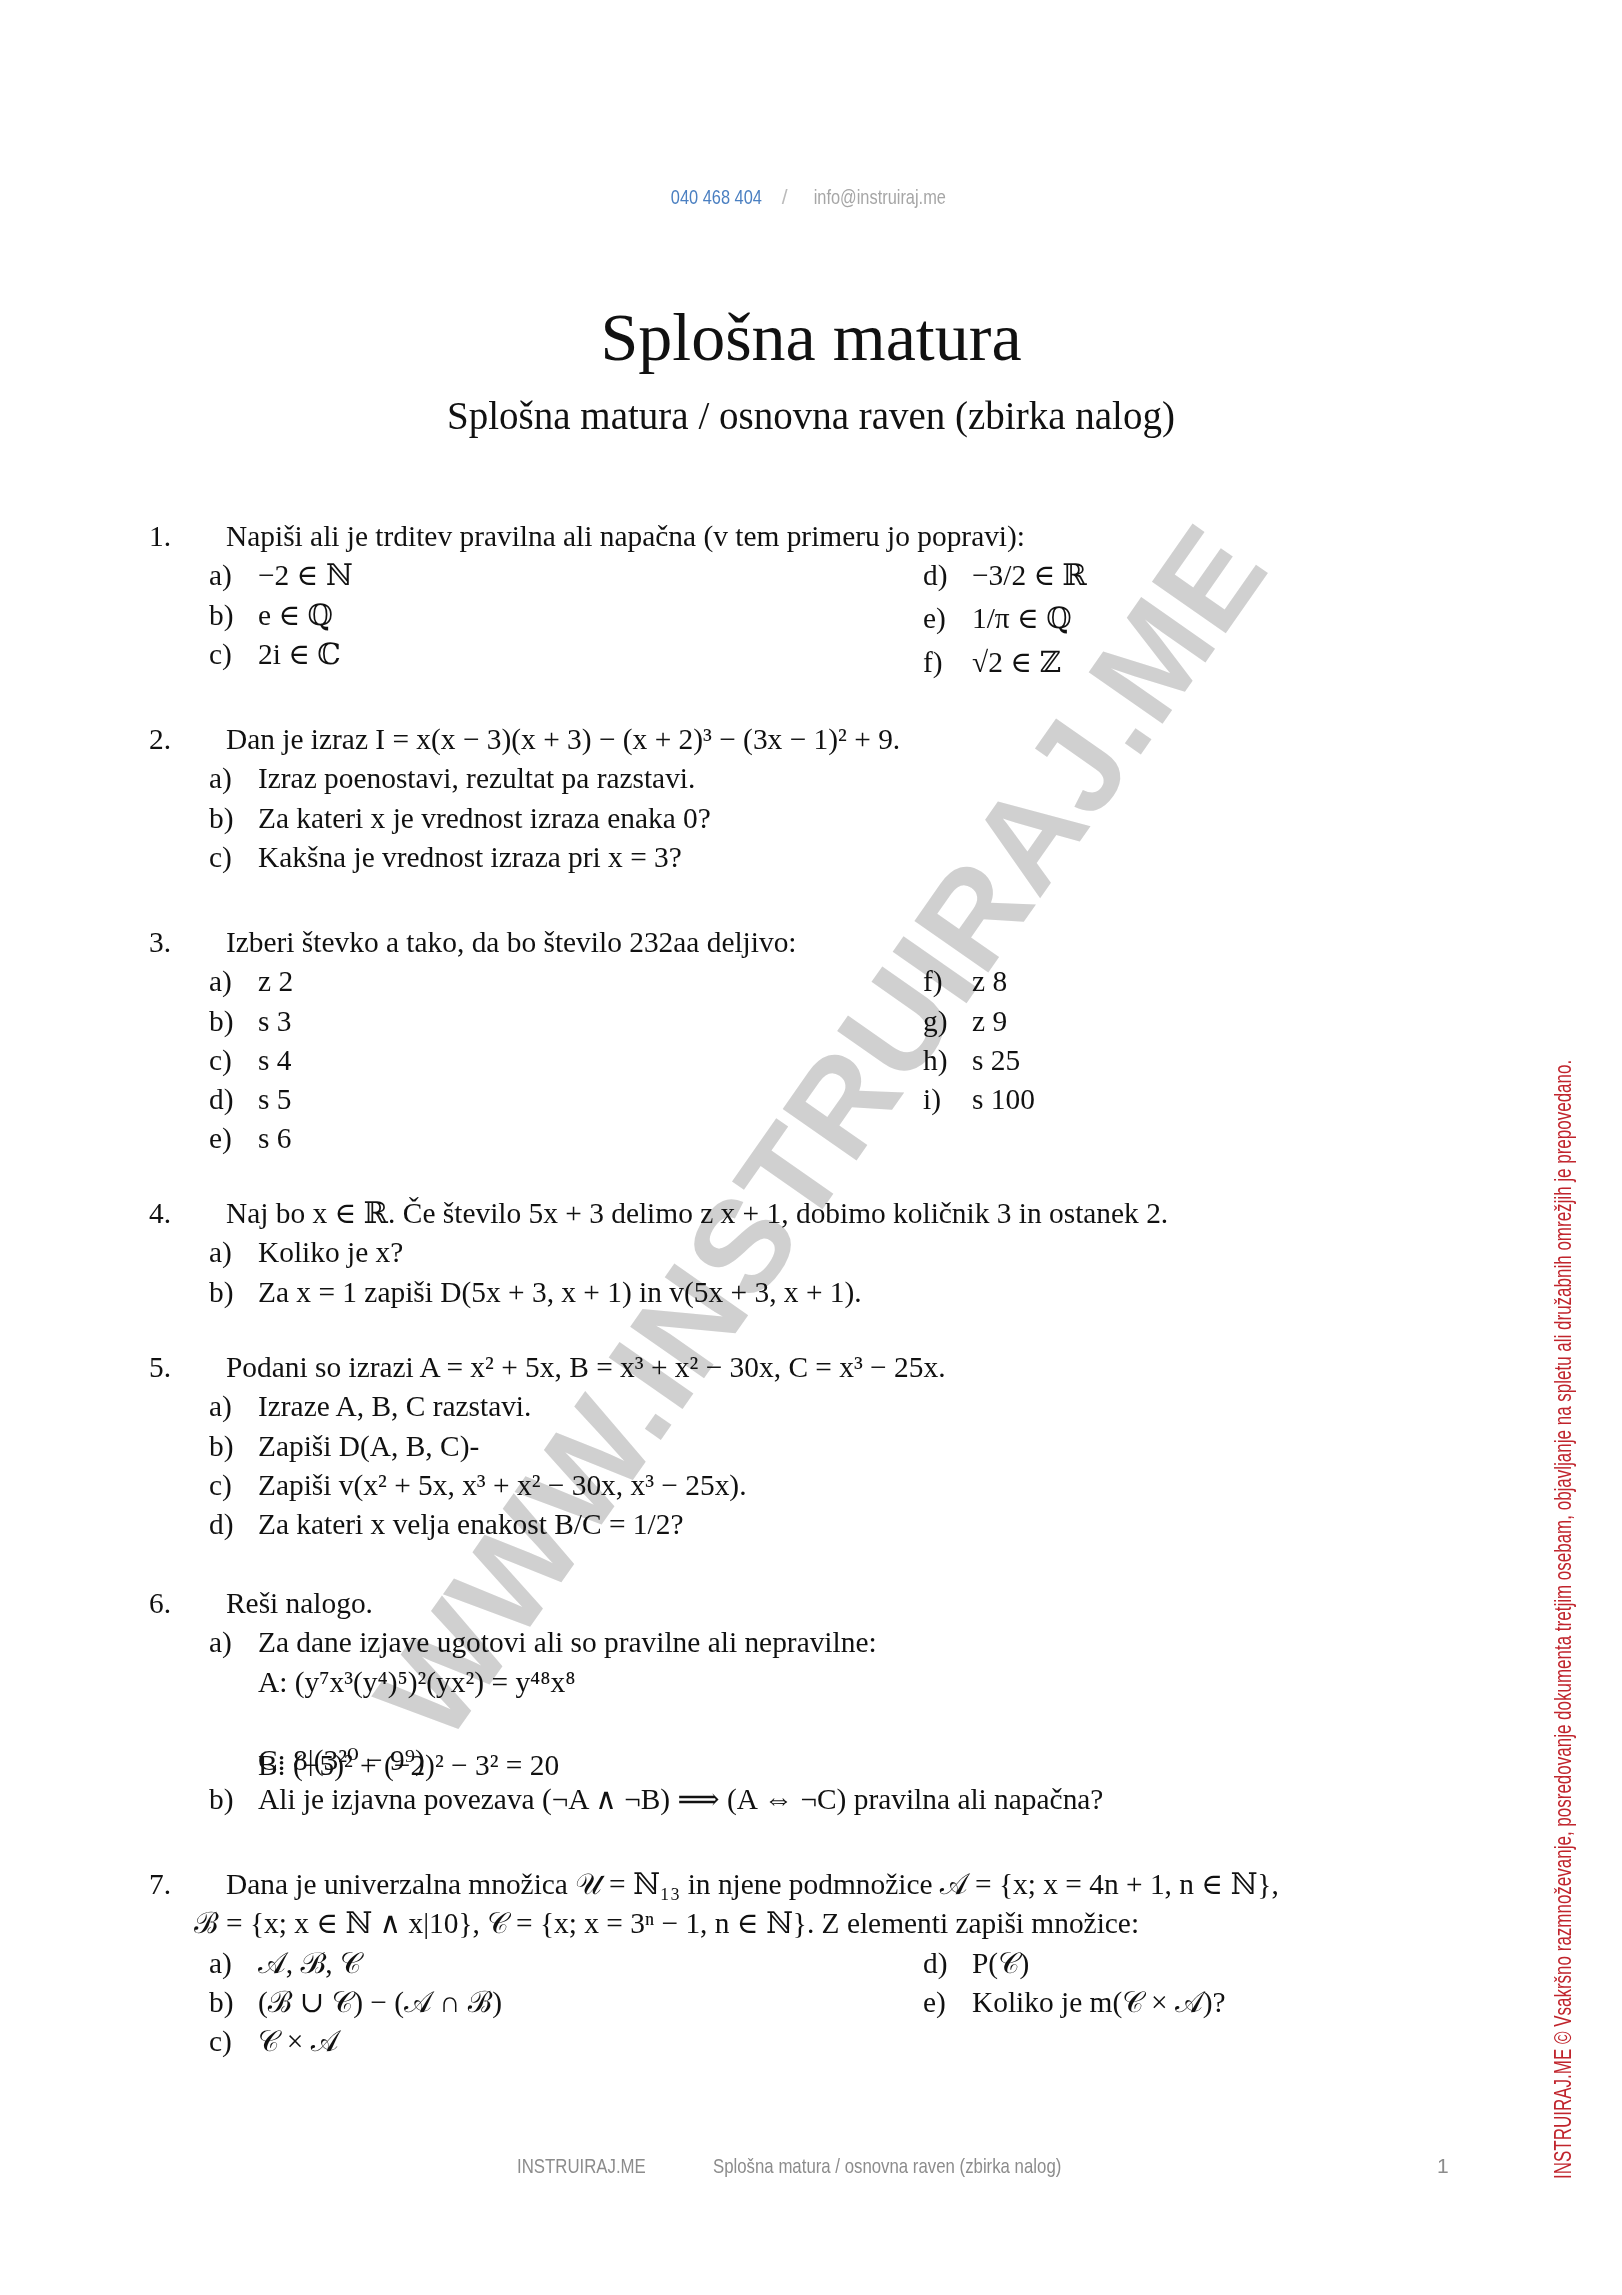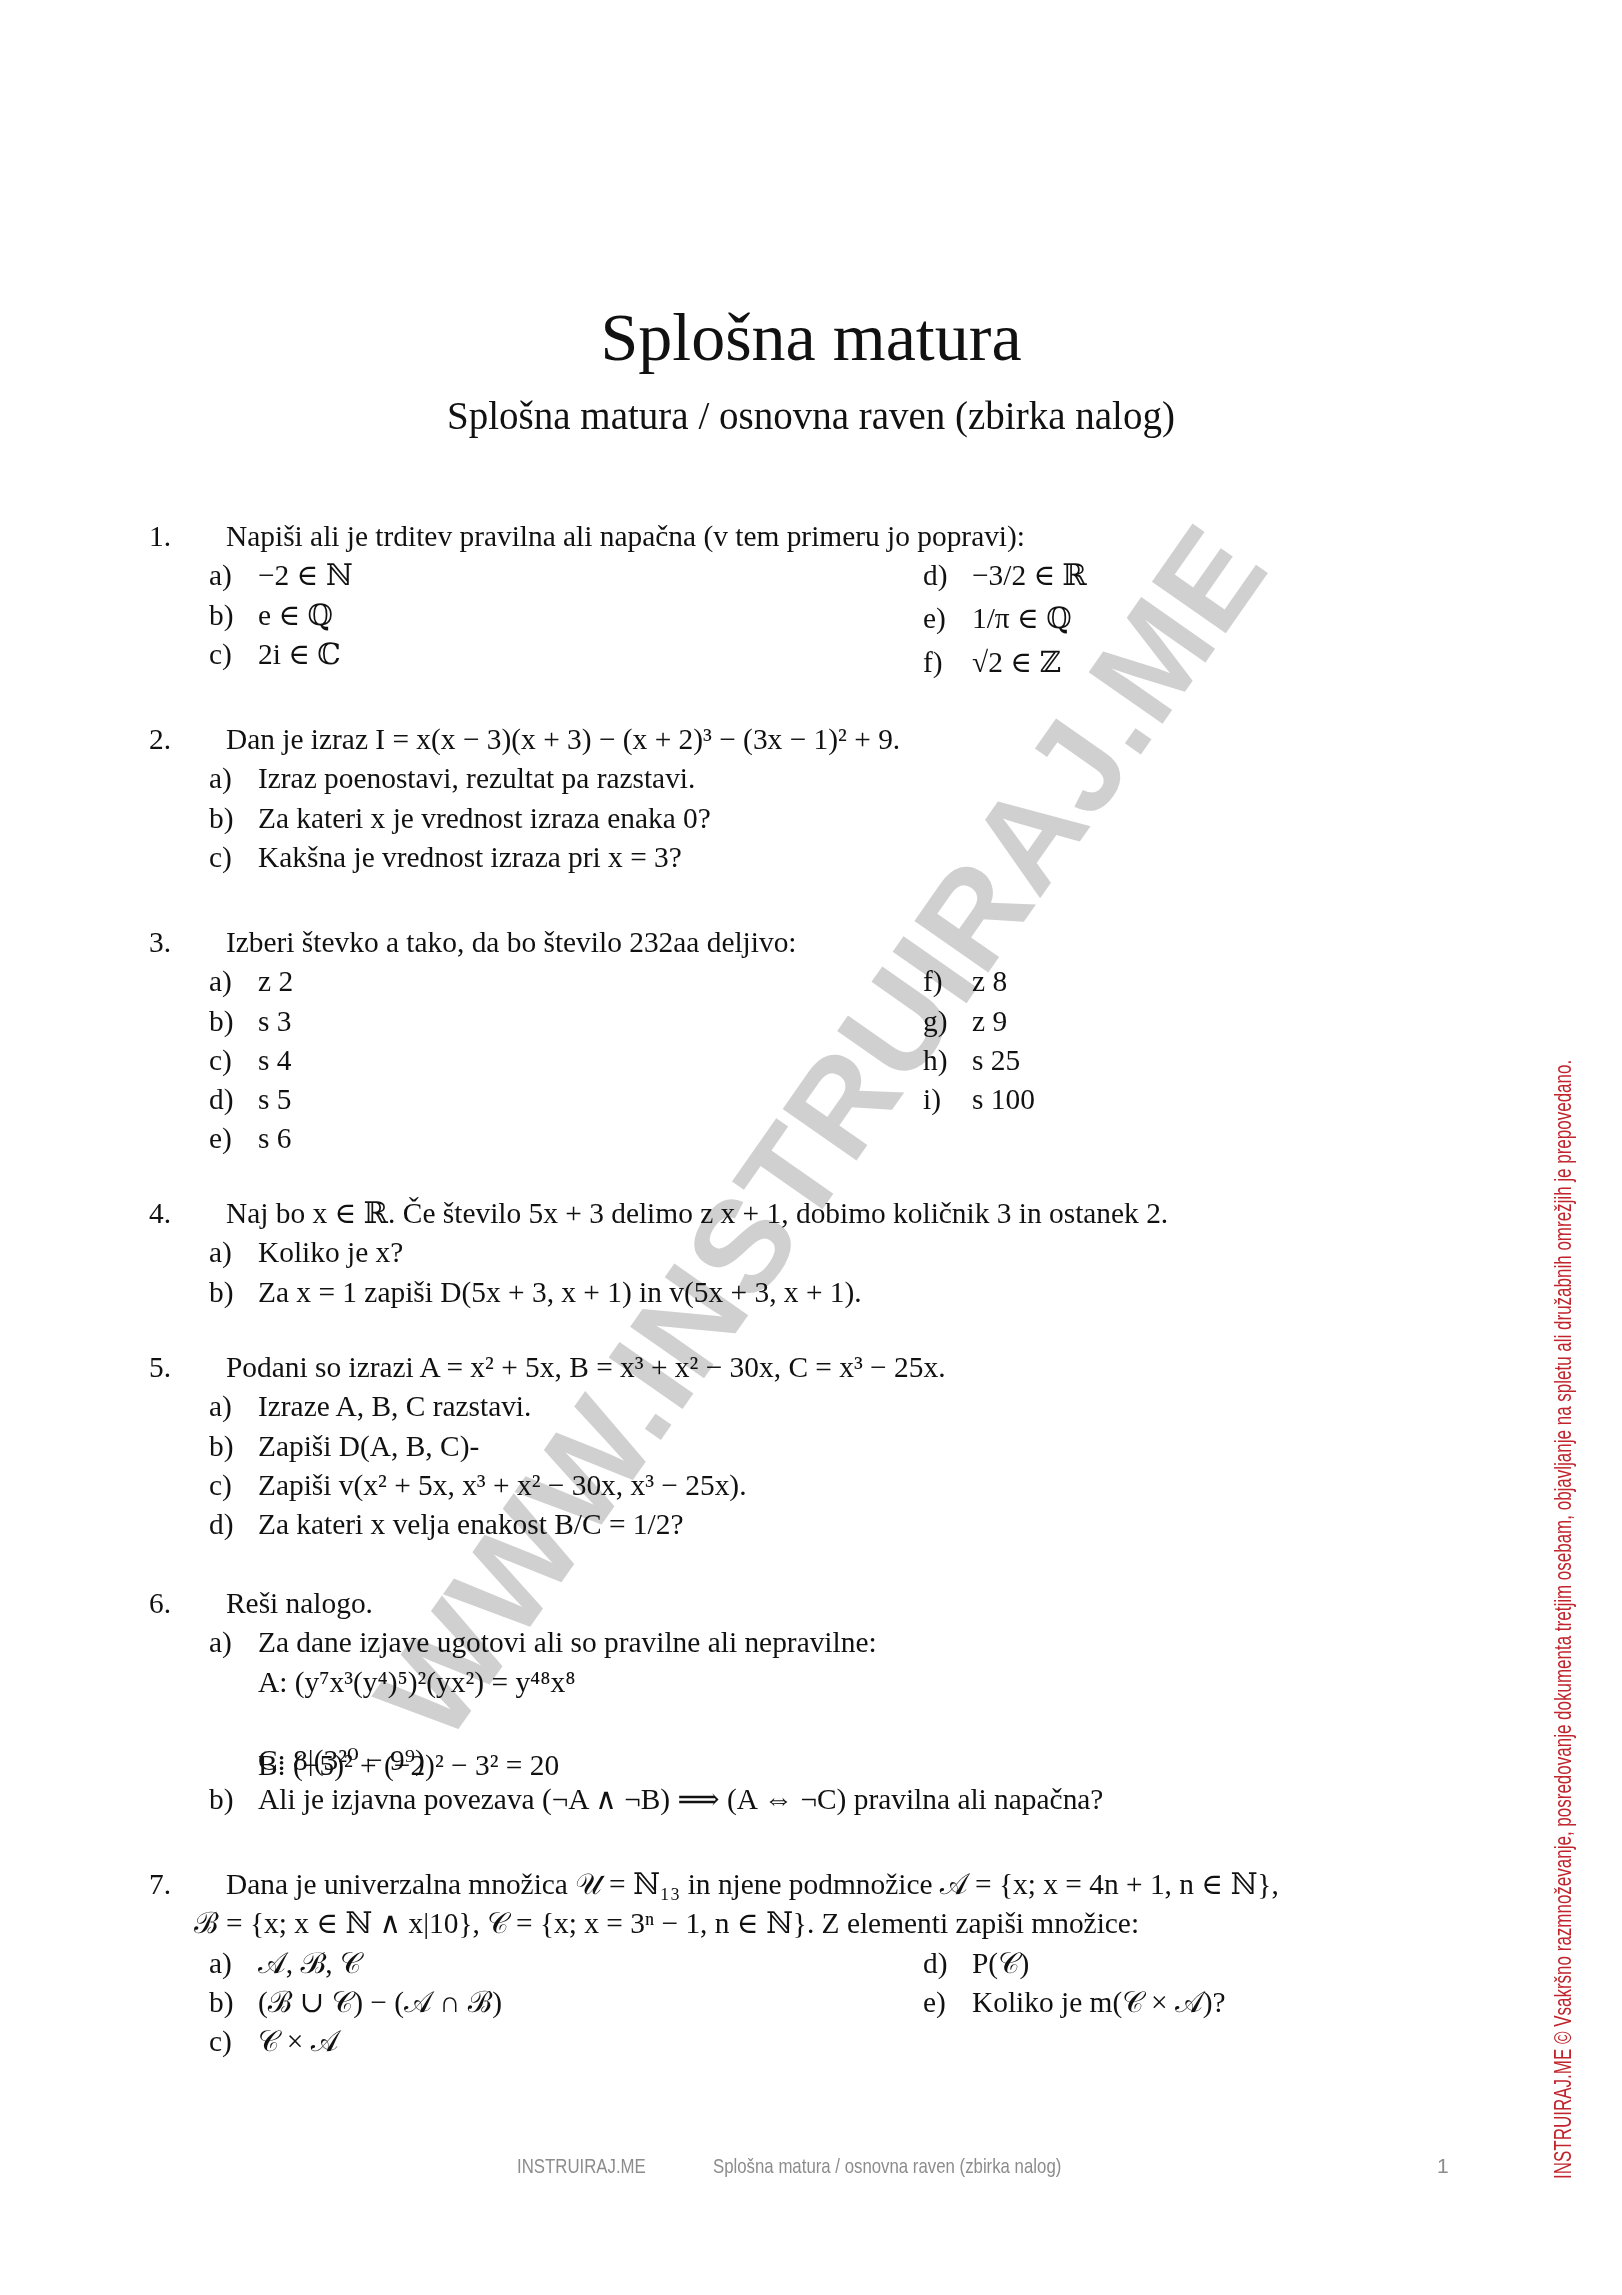--- a/index.html
+++ b/index.html
@@ -53,20 +53,25 @@
     
     .side { position:absolute; left:1550px; top:2179px; transform-origin:left top; transform:rotate(-90deg);
             font-family:"Liberation Sans","DejaVu Sans",sans-serif; font-size:23.6px; color:#c0242c; white-space:nowrap; }
     .side .inner { display:inline-block; transform:scaleX(0.72); transform-origin:left center; }
   </style>
 </head>
 <body>
 
 <div class="page">
 
+  <div class="hdr-line2">
+    <span class="hdr-phone">040 468 404</span>
+    <span class="hdr-sep">/</span>
+    <span class="hdr-mail">info@instruiraj.me</span>
+  </div>
 
   <div class="title">Splošna matura</div>
   <div class="subtitle">Splošna matura / osnovna raven (zbirka nalog)</div>
 
   <div class="watermark">WWW.INSTRUIRAJ.ME</div>
 
   <div class="task" style="top:517px;">
     <span class="num">1.</span>
     <span class="q">Napiši ali je trditev pravilna ali napačna (v tem primeru jo popravi):</span>
     <div class="sub colL" style="top:39px;">

